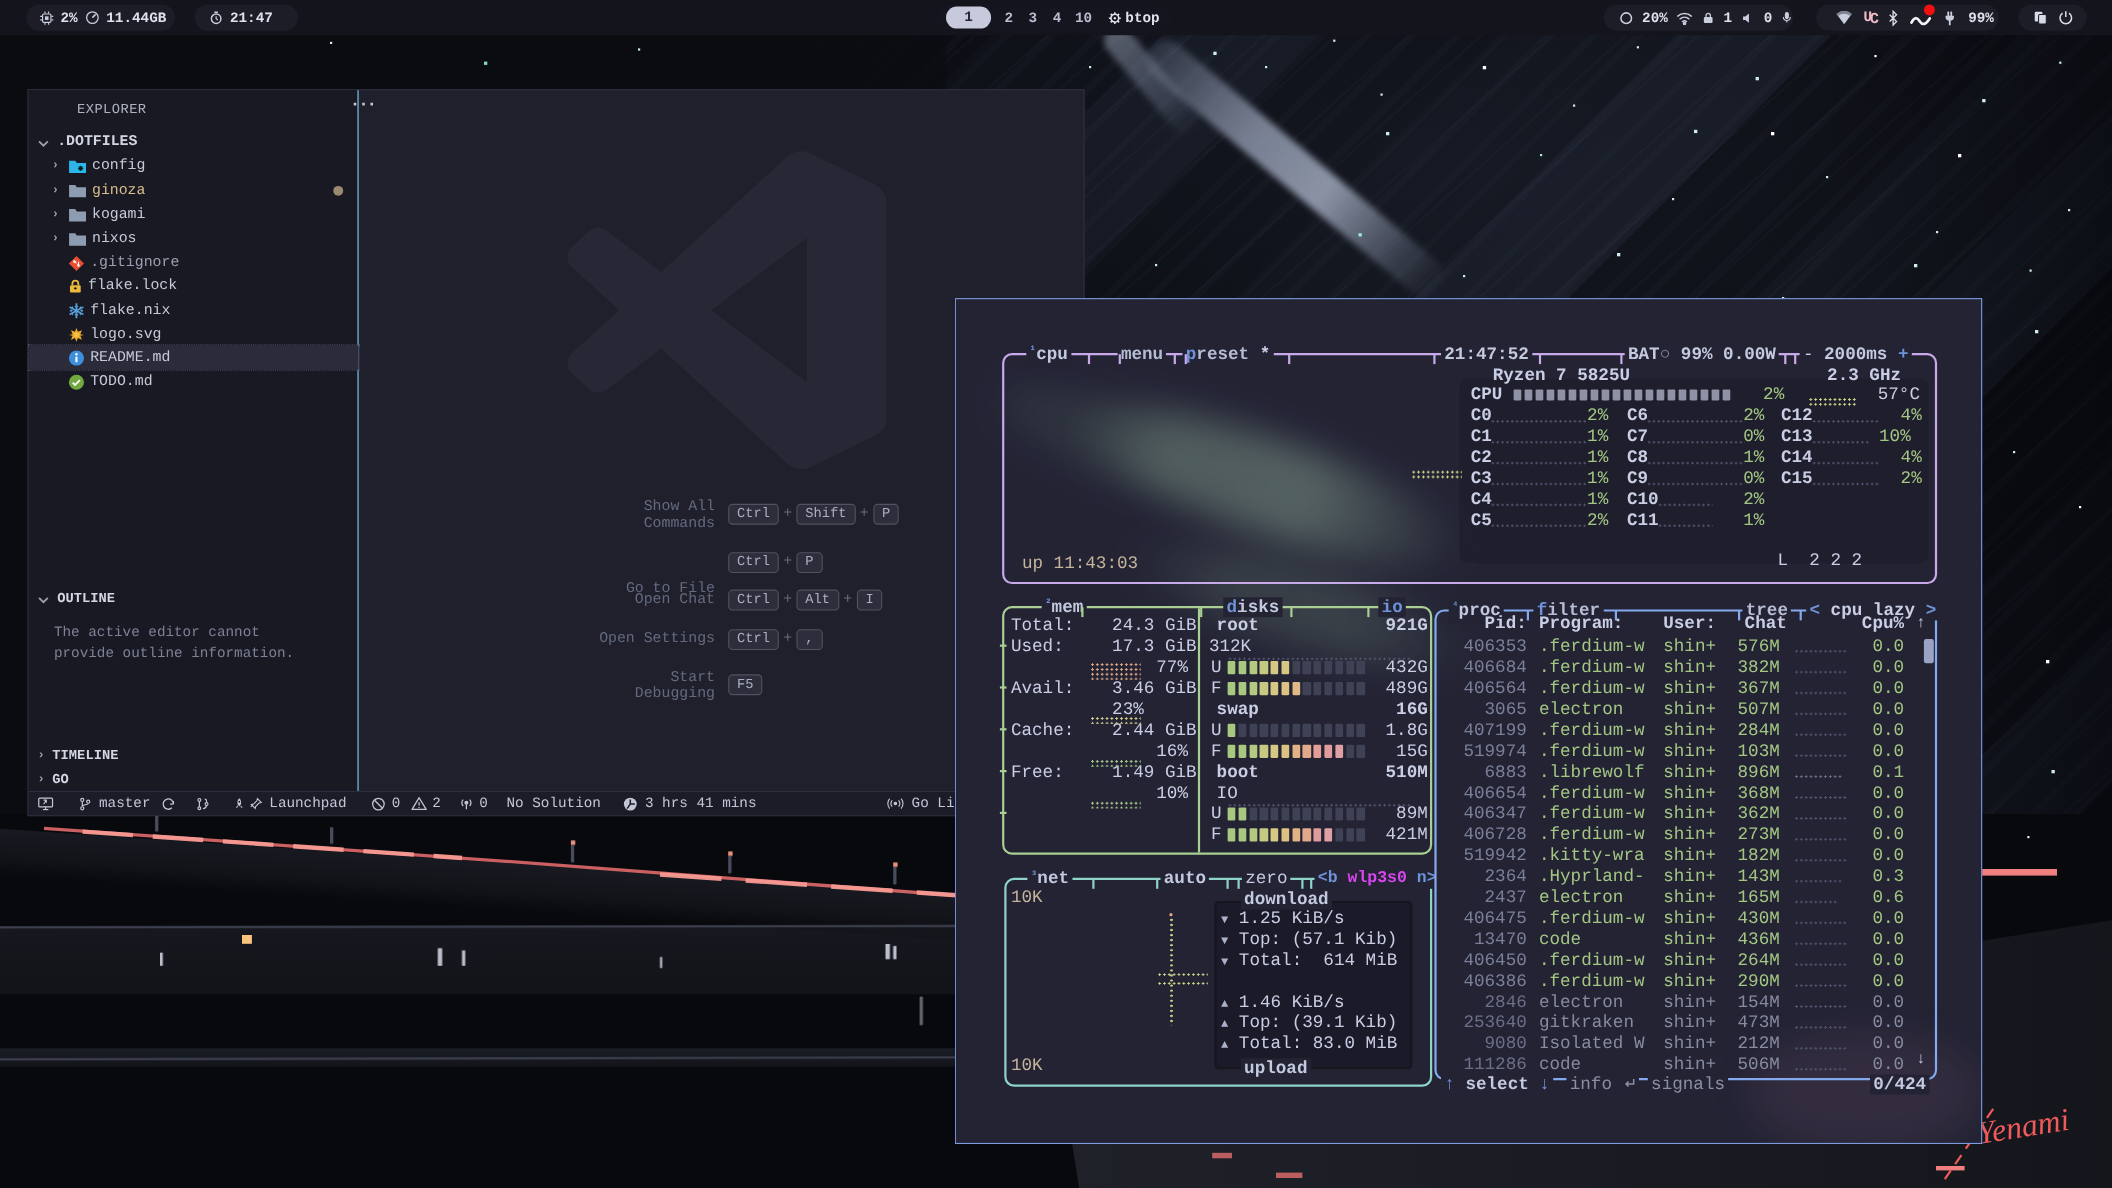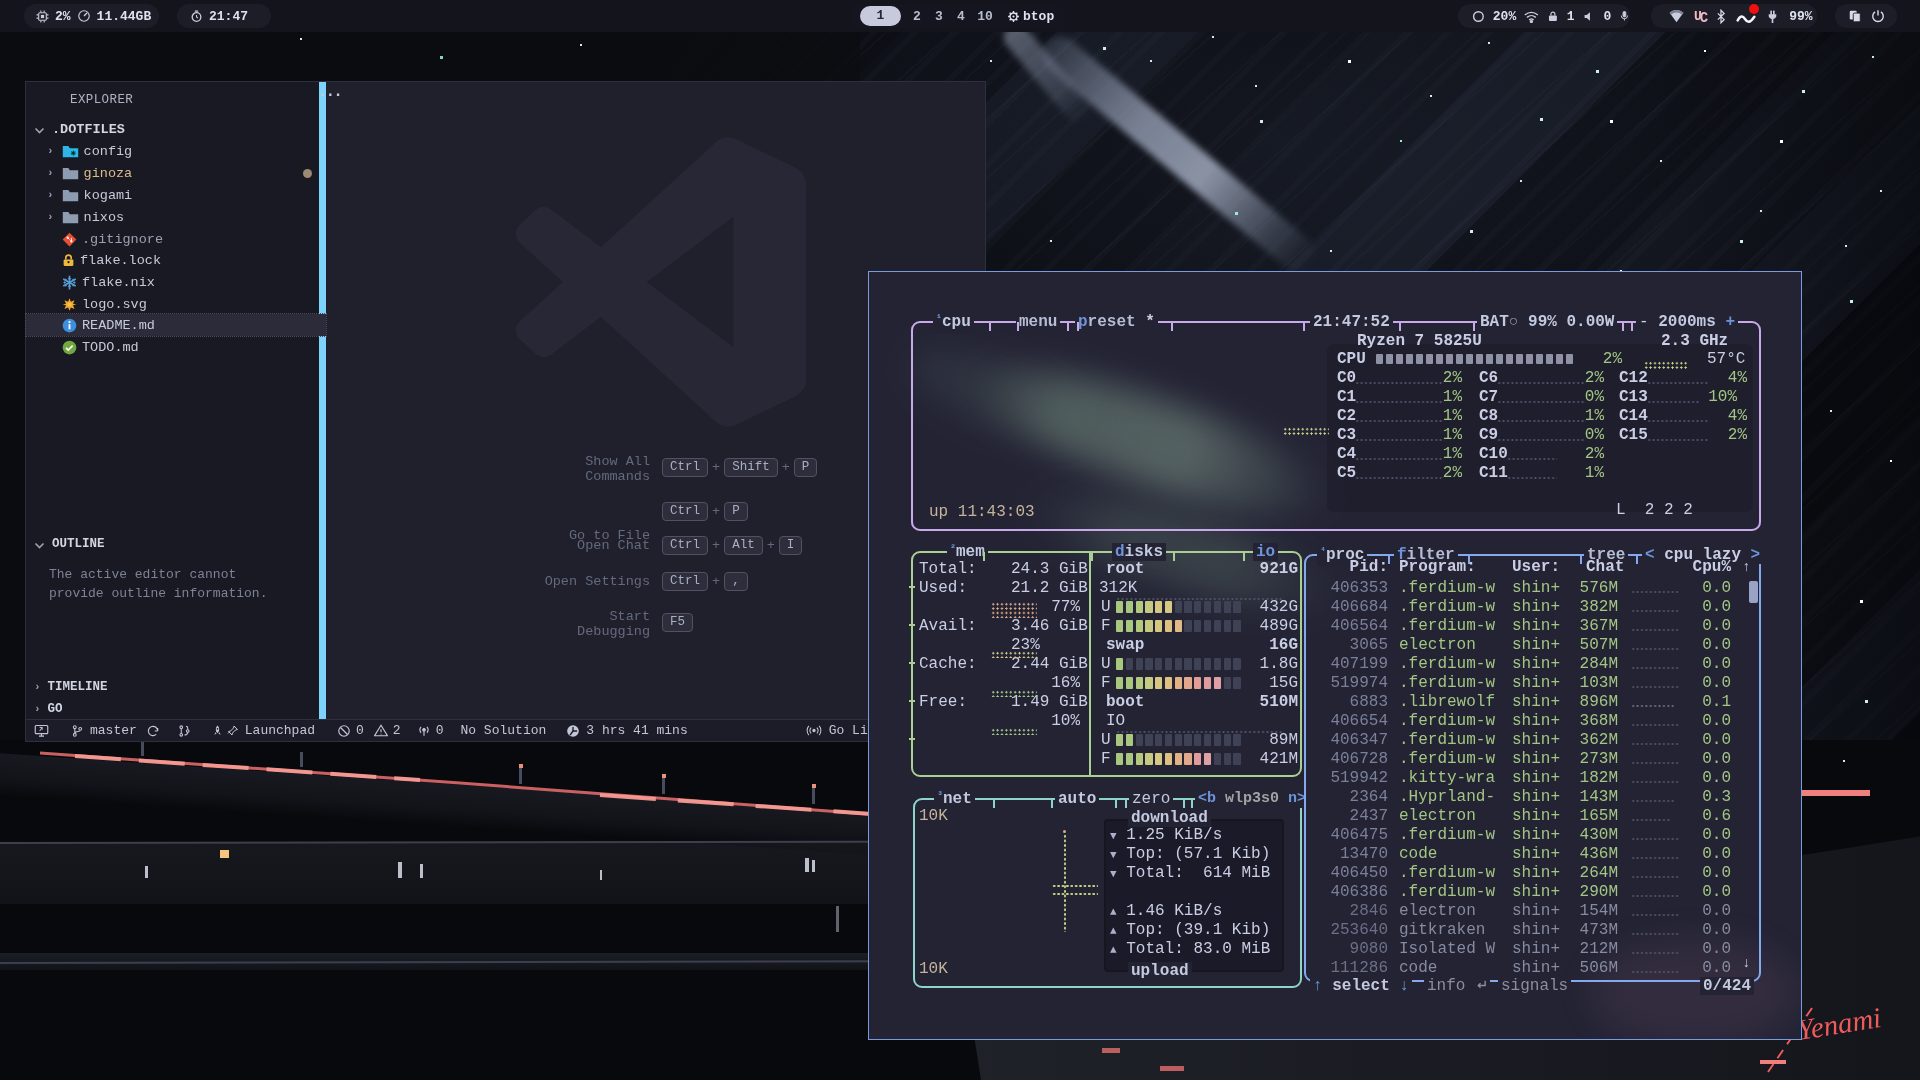--- a/index.html
+++ b/index.html
@@ -19,21 +19,21 @@
 #sea{position:absolute;left:0;top:842px;width:1450px;height:62px;background:linear-gradient(to bottom,rgba(40,43,53,0.45),rgba(24,26,32,0.6))}
 #horiz{position:absolute;left:0;top:953px;width:1460px;height:17px;background:linear-gradient(to bottom,rgba(52,56,68,0.45),rgba(28,30,37,0.5))}
 #bridge{position:absolute;left:-20px;top:752px;width:1500px;height:42px;background:linear-gradient(to bottom,rgba(40,42,52,0.5),rgba(22,23,29,0.75) 60%,rgba(10,11,14,0.2));transform:rotate(3.9deg);transform-origin:0 0}
 #road{position:absolute;left:980px;top:900px;width:1100px;height:260px;background:linear-gradient(100deg,rgba(34,36,44,0.9),rgba(20,21,27,0.9));transform:rotate(-9deg)}
 
 #bar{position:absolute;left:0;top:0;width:1920px;height:32px;background:#14141d}
 .pill{position:absolute;top:4px;height:24px;background:#1d1d28;border-radius:12px;display:flex;align-items:center;color:#dde1ee;font-size:13px;font-weight:bold;gap:6px}
 .pic{display:inline-block;vertical-align:middle}
 
 #vsc{position:absolute;left:25px;top:81px;width:961px;height:661px;background:#20202d;border:1px solid #2e2e3e}
-#side{position:absolute;left:0;top:0;width:300px;height:638px;background:#191923;border-right:7px solid #7dd3fc}
+#side{position:absolute;left:0;top:0;width:300px;height:638px;background:#191923;border-right:1px solid #7dd3fc}
 .srow{position:absolute;left:0;width:300px;height:22px;display:flex;align-items:center;color:#c6cad8;font-size:13.5px}
 .sel{background:#2b2b3a;outline:1px dotted #4a4a5e}
 .chev{color:#9ba0b0;font-size:11px;font-weight:bold}
 .itxt{margin-left:5px}
 #stat{position:absolute;left:0;bottom:0;width:959px;height:22px;background:#1c1c28;border-top:1px solid #2e2e3e;display:flex;align-items:center;color:#c2c6d6;font-size:13px}
 .ki{display:inline-block;background:#2d2d3b;border:1px solid #51515f;border-radius:4px;color:#a9afc2;font-size:12.5px;padding:0px 7px;line-height:17px;height:19px}
 .kb{position:absolute;height:20px;display:flex;align-items:center;gap:4px;color:#636a7e;font-size:13.5px}
 .klab{position:absolute;text-align:right;color:#636a7e;font-size:13.5px;line-height:15px}
 
 #btop{position:absolute;left:868px;top:271px;width:934px;height:769px;background:#232334;border:1px solid #7a9be0;overflow:hidden}
@@ -622,21 +622,21 @@
     <div class="blab" style="left:199px"><span style="color:#6e93d8">d</span>isks</div>
     <div class="blab" style="left:340px;color:#6e93d8">io</div>
     <div class="stub" style="left:70px;background:#a9cf92"></div>
       <div class="stub" style="left:178px;background:#a9cf92"></div>
     <div class="stub" style="left:260px;background:#a9cf92"></div>
       <div class="stub" style="left:330px;background:#a9cf92"></div>
     <div style="position:absolute;left:176px;top:0;width:2px;height:222px;background:#a9cf92"></div>
     <div class="bt" style="left:6px;top:7px">Total:</div>
       <div class="bt" style="left:98px;top:7px;width:69px;text-align:right">24.3 GiB</div>
     <div class="bt" style="left:6px;top:26px">Used:</div>
-      <div class="bt" style="left:98px;top:26px;width:69px;text-align:right">21.2 GiB</div>
+      <div class="bt" style="left:98px;top:26px;width:69px;text-align:right">17.3 GiB</div>
     <div class="bt" style="left:98px;top:45px;width:69px;text-align:right">77%</div>
     <div class="bt" style="left:6px;top:64px">Avail:</div>
       <div class="bt" style="left:98px;top:64px;width:69px;text-align:right">3.46 GiB</div>
     <div class="bt" style="left:98px;top:83px;width:69px;text-align:left">23%</div>
     <div class="bt" style="left:6px;top:102px">Cache:</div>
       <div class="bt" style="left:98px;top:102px;width:69px;text-align:right">2.44 GiB</div>
     <div class="bt" style="left:98px;top:121px;width:69px;text-align:right">16%</div>
     <div class="bt" style="left:6px;top:140px">Free:</div>
       <div class="bt" style="left:98px;top:140px;width:69px;text-align:right">1.49 GiB</div>
     <div class="bt" style="left:98px;top:159px;width:69px;text-align:right">10%</div>
@@ -760,21 +760,21 @@
     <div style="position:absolute;left:-4px;top:71px;width:6px;height:2px;background:#a9cf92"></div>
     <div style="position:absolute;left:-4px;top:109px;width:6px;height:2px;background:#a9cf92"></div>
     <div style="position:absolute;left:-4px;top:147px;width:6px;height:2px;background:#a9cf92"></div>
     <div style="position:absolute;left:-4px;top:185px;width:6px;height:2px;background:#a9cf92"></div>
   </div>
 
   <div class="bx" style="left:44px;top:526px;width:389px;height:190px;border-color:#8fd4c8">
     <div class="blab" style="left:19px"><span class="sup">³</span>net</div>
     <div class="blab" style="left:140px">auto</div>
     <div class="blab" style="left:214px;font-weight:normal;color:#c3c9de">zero</div>
-    <div class="blab" style="left:280px;color:#6e93d8;font-size:15px">&lt;b <span style="color:#a3a3a3">wlp3s0</span> n&gt;</div>
+    <div class="blab" style="left:280px;color:#6e93d8;font-size:15px">&lt;b <span style="color:#d946ef">wlp3s0</span> n&gt;</div>
     <div class="stub" style="left:78px;background:#8fd4c8"></div>
       <div class="stub" style="left:136px;background:#8fd4c8"></div>
     <div class="stub" style="left:200px;background:#8fd4c8"></div>
       <div class="stub" style="left:210px;background:#8fd4c8"></div>
     <div class="stub" style="left:268px;background:#8fd4c8"></div>
       <div class="stub" style="left:276px;background:#8fd4c8"></div>
     <div class="bt tan" style="left:4px;top:7px">10K</div>
     <div class="bt tan" style="left:4px;top:160px">10K</div>
     <div class="ydots" style="left:148px;top:34px;width:4px;height:98px;background-size:4px 4.6px"></div>
     <div class="ydots" style="left:137px;top:84px;width:46px;height:4px"></div>

